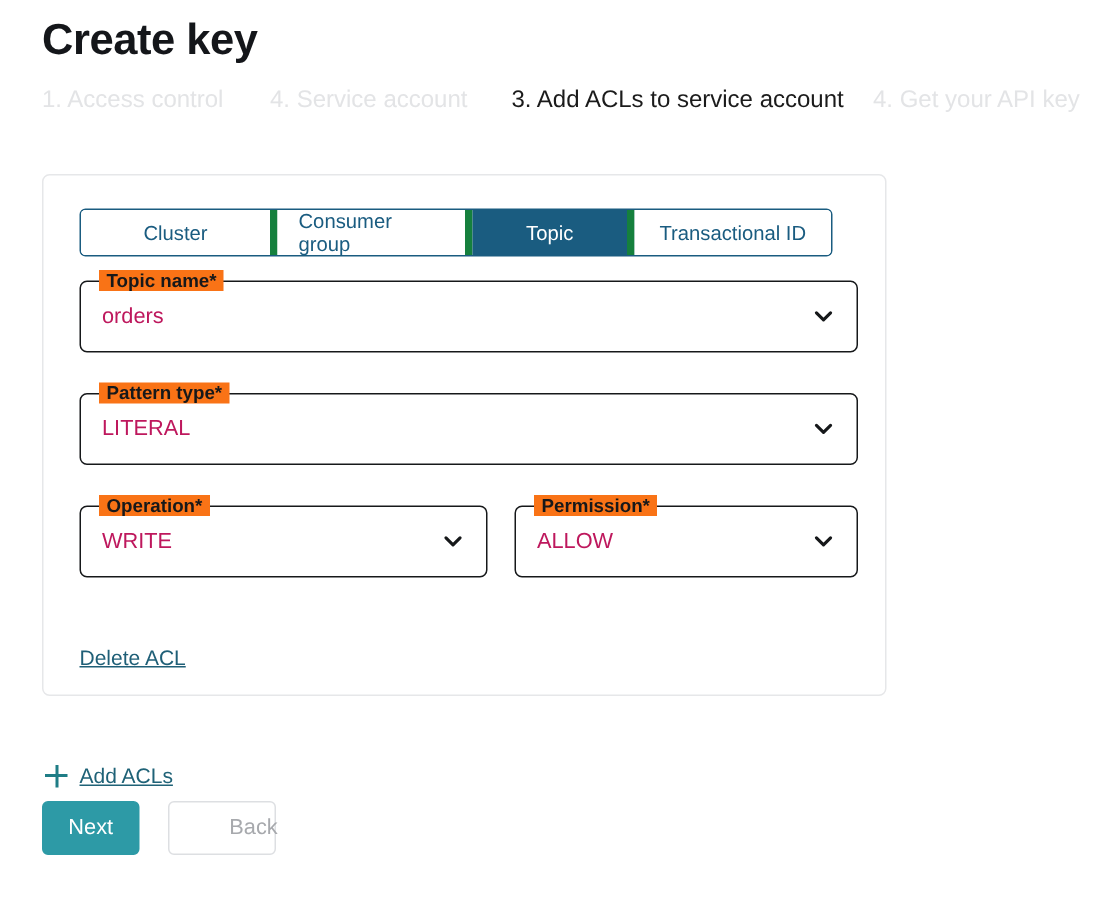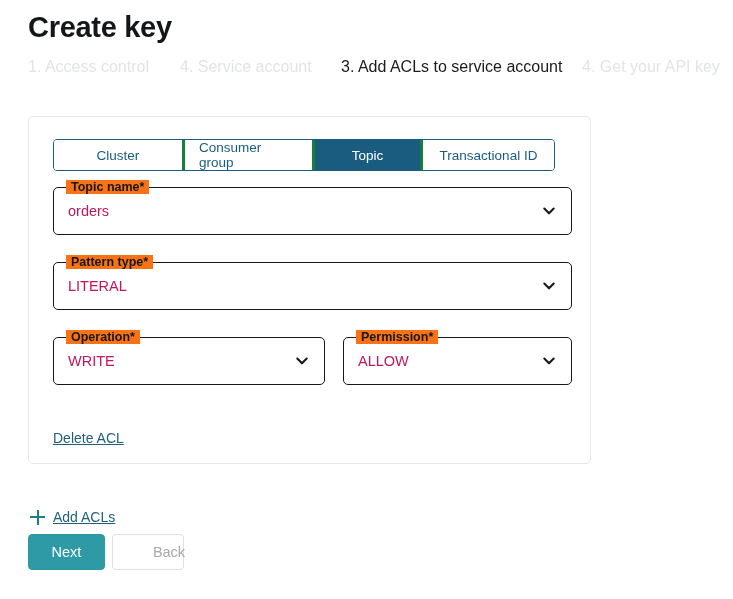--- a/index.html
+++ b/index.html
@@ -74,21 +74,21 @@
     border-radius: 4px;
     overflow: hidden;
   }
   .tab {
     display: flex;
     align-items: center;
     justify-content: center;
     font-size: 13.5px;
     color: #1a5c80;
     background: #ffffff;
-    border-right: 3px solid #15803d;
+    border-right: 5px solid #15803d;
     padding: 0 14px;
     box-sizing: border-box;
     cursor: pointer;
     height: 100%;
   }
   .tab:last-child { border-right: none; }
   .tab.selected {
     background: #1a5c80;
     color: #ffffff;
   }
@@ -200,21 +200,21 @@
     box-sizing: border-box;
     display: flex;
     align-items: center;
     justify-content: center;
     font-size: 14.5px;
     cursor: pointer;
   }
   .btn-next {
     left: 28px;
     top: 534px;
-    width: 77px;
+    width: 65px;
     background: #2d9aa6;
     color: #ffffff;
     border: 1px solid #2d9aa6;
   }
   .btn-back {
     left: 112px;
     top: 534px;
     width: 72px;
     background: #ffffff;
     color: #a7a9ad;

